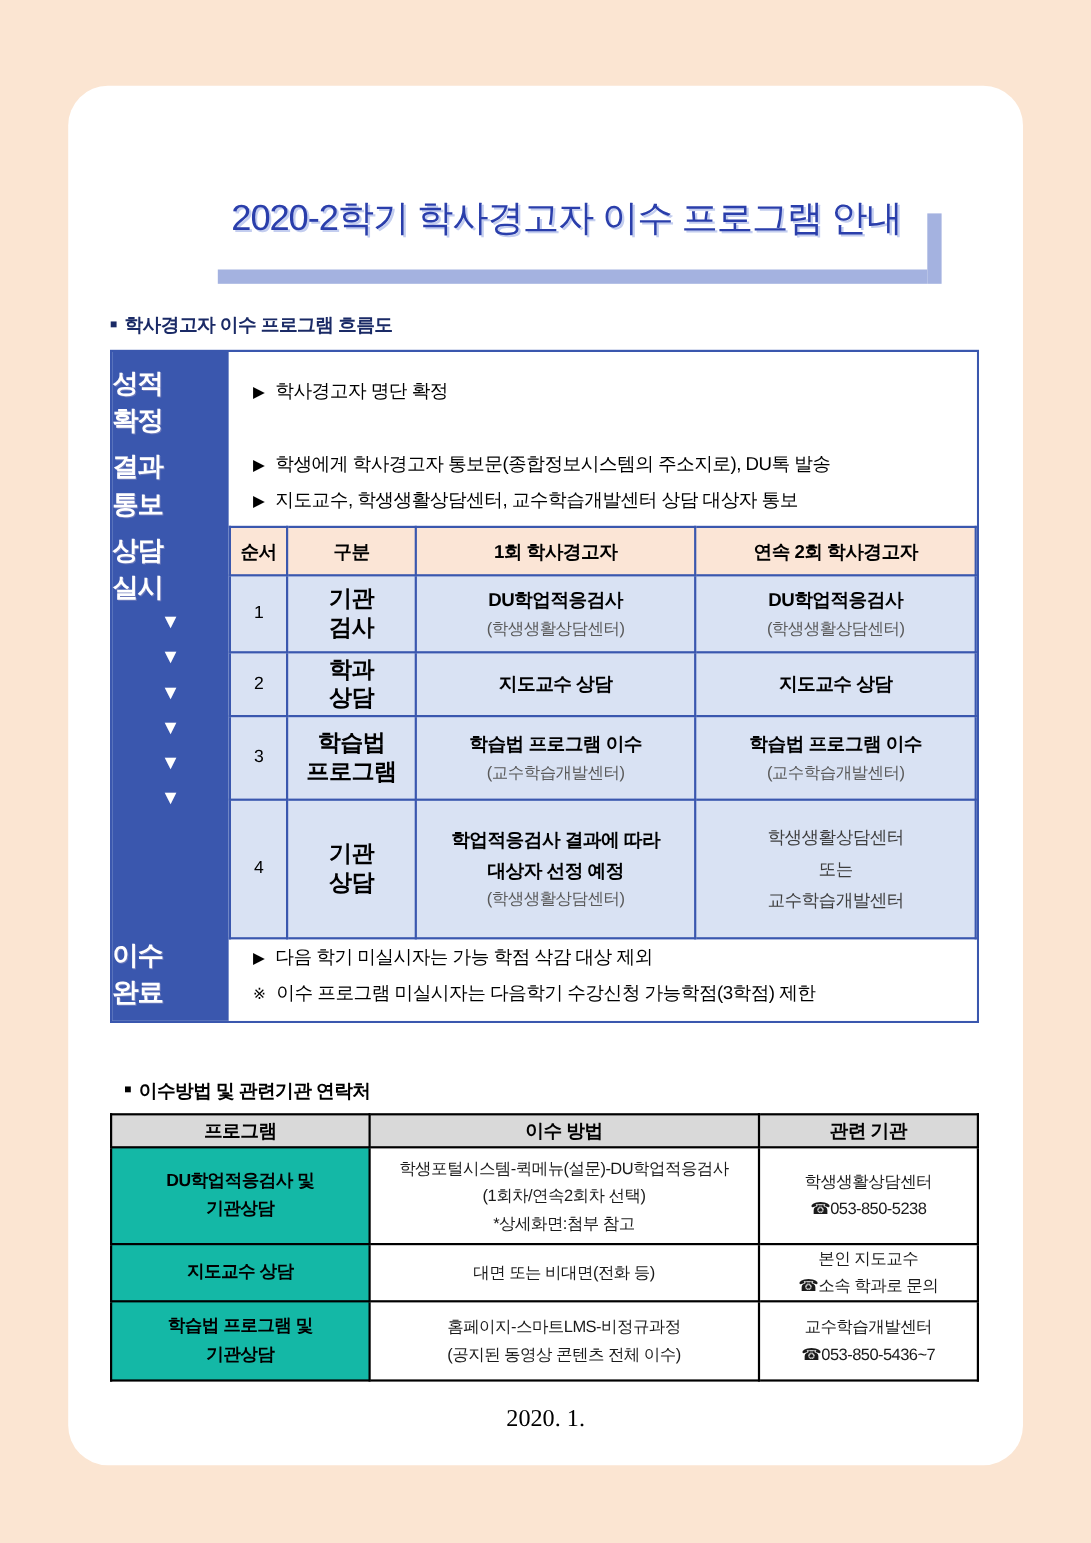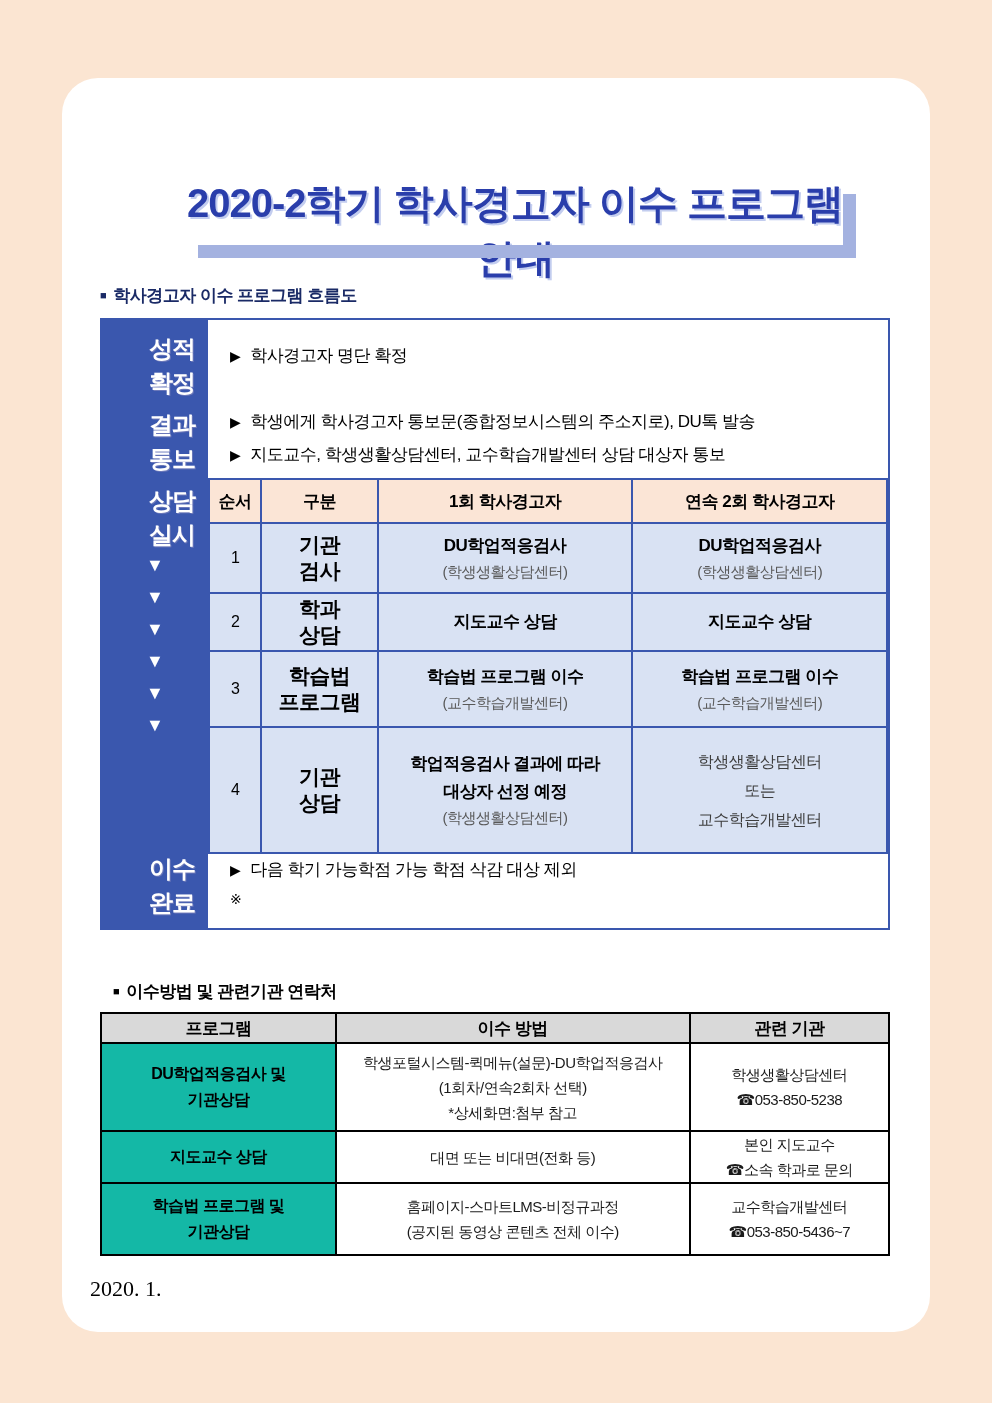--- a/index.html
+++ b/index.html
@@ -16,21 +16,21 @@
   .card {
     position:absolute; left:62px; top:78px;
     width:868px; height:1254px;
     background:#ffffff; border-radius:36px;
   }
 
   
   .doc-title {
     position:absolute; left:170px; top:176px; width:690px;
     text-align:center;
-    font-size:40px; font-weight:bold; letter-spacing:-1px;
+    font-size:33px; font-weight:normal; letter-spacing:-1px;
     color:#2a3eab;
     text-shadow:2px 2px 0 #c3cdef;
   }
   .title-hbar {
     position:absolute; left:198px; top:245px;
     width:645px; height:13px; background:#a4b2e0;
   }
   .title-vbar {
     position:absolute; left:843px; top:194px;
     width:13px; height:64px; background:#a4b2e0;
@@ -50,22 +50,22 @@
     position:absolute; left:100px; top:318px;
     width:790px; height:612px;
     border:2px solid #3a57ae;
     display:flex; background:#fff;
   }
   .flow-sidebar {
     position:relative; width:106px; flex:0 0 106px;
     background:#3a57ae; color:#fff;
   }
   .side-step {
-    position:absolute; left:17px; width:100%;
-    text-align:center; font-size:24px; font-weight:bold;
+    position:absolute; left:0; width:100%;
+    font-size:24px; font-weight:bold;
     line-height:34px; letter-spacing:-1px;
     text-shadow:1px 1px 0 rgba(255,220,220,0.25);
   }
   .side-step.s1 { top:12px; }
   .side-step.s2 { top:88px; }
   .side-step.s3 { top:164px; }
   .side-step.s4 { top:532px; }
   .side-arrows {
     position:absolute; left:0; top:236px; width:100%;
     display:flex; flex-direction:column; align-items:center; row-gap:14px;
@@ -132,23 +132,23 @@
   .contact-table td.method, .contact-table td.org {
     background:#fff; font-size:15px; line-height:25px; color:#1a1a1a;
   }
   .contact-table .cr1 td { height:88px; }
   .contact-table .cr2 td { height:50px; }
   .contact-table .cr3 td { height:72px; }
 
   
   .doc-date {
     position:absolute; left:62px; top:1276px; width:868px;
-    text-align:left;
+    text-align:center;
     font-family:"Liberation Serif","DejaVu Serif",serif;
-    font-size:22px; color:#000;margin-left:28px;
+    font-size:22px; color:#000;
   }
 </style>
 </head>
 <body>
 
 <div class="card"></div>
 
 <h1 class="doc-title">2020-2학기 학사경고자 이수 프로그램 안내</h1>
 <div class="title-hbar"></div>
 <div class="title-vbar"></div>
@@ -258,24 +258,25 @@
             <div class="cell-main rw pre">학생생활상담센터
 또는
 교수학습개발센터</div>
           </td>
         </tr>
       </tbody>
     </table>
 
     <div class="bullet b-complete1">
       <span class="bicon">▶</span>
-      <span>다음 학기 가능학점 가능 학점 삭감 대상 제외</span>
+      <span>다음 학기 미실시자는 가능 학점 삭감 대상 제외</span>
     </div>
     <div class="bullet b-complete2">
       <span class="bicon">※</span>
+      <span>이수 프로그램 미실시자는 다음학기 수강신청 가능학점(3학점) 제한</span>
     </div>
   </div>
 </div>
 
 <div class="sec-heading contact-heading">
   <span class="sq">■</span>
   <span>이수방법 및 관련기관 연락처</span>
 </div>
 
 <table class="contact-table">

